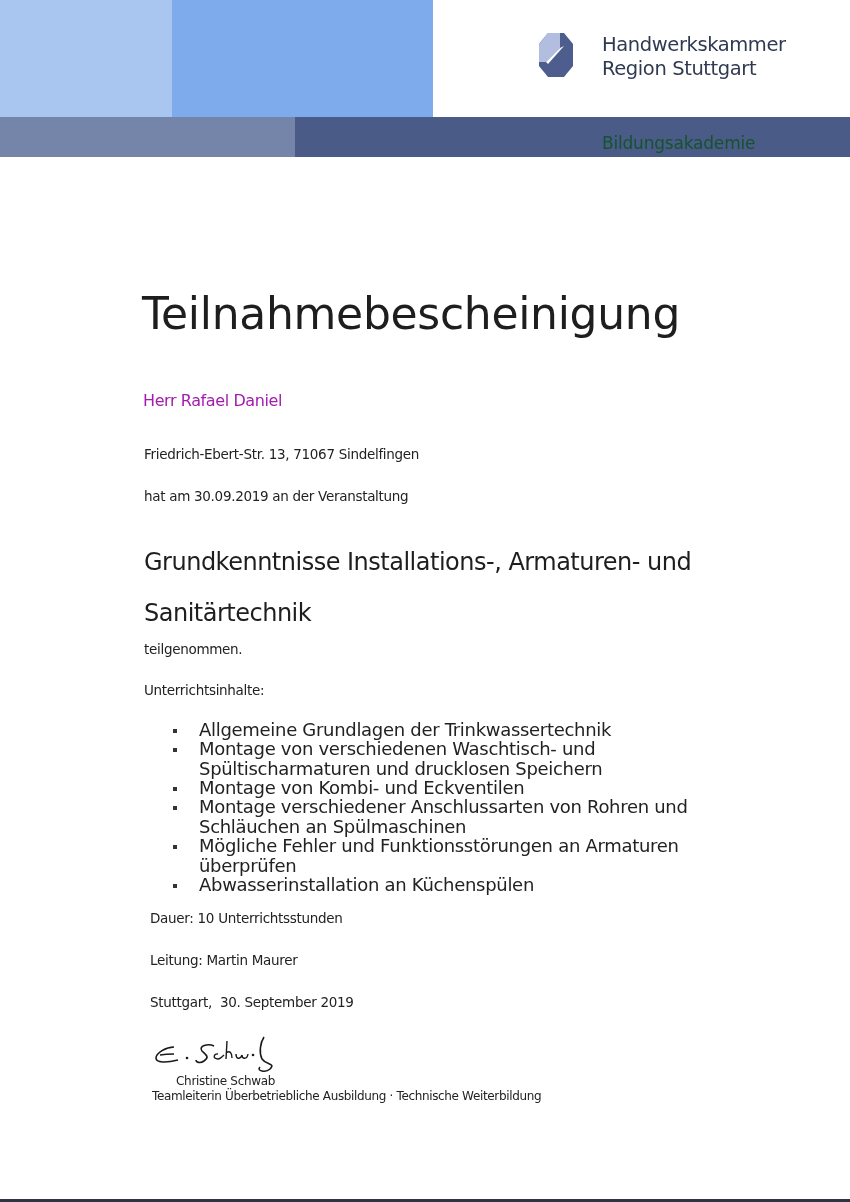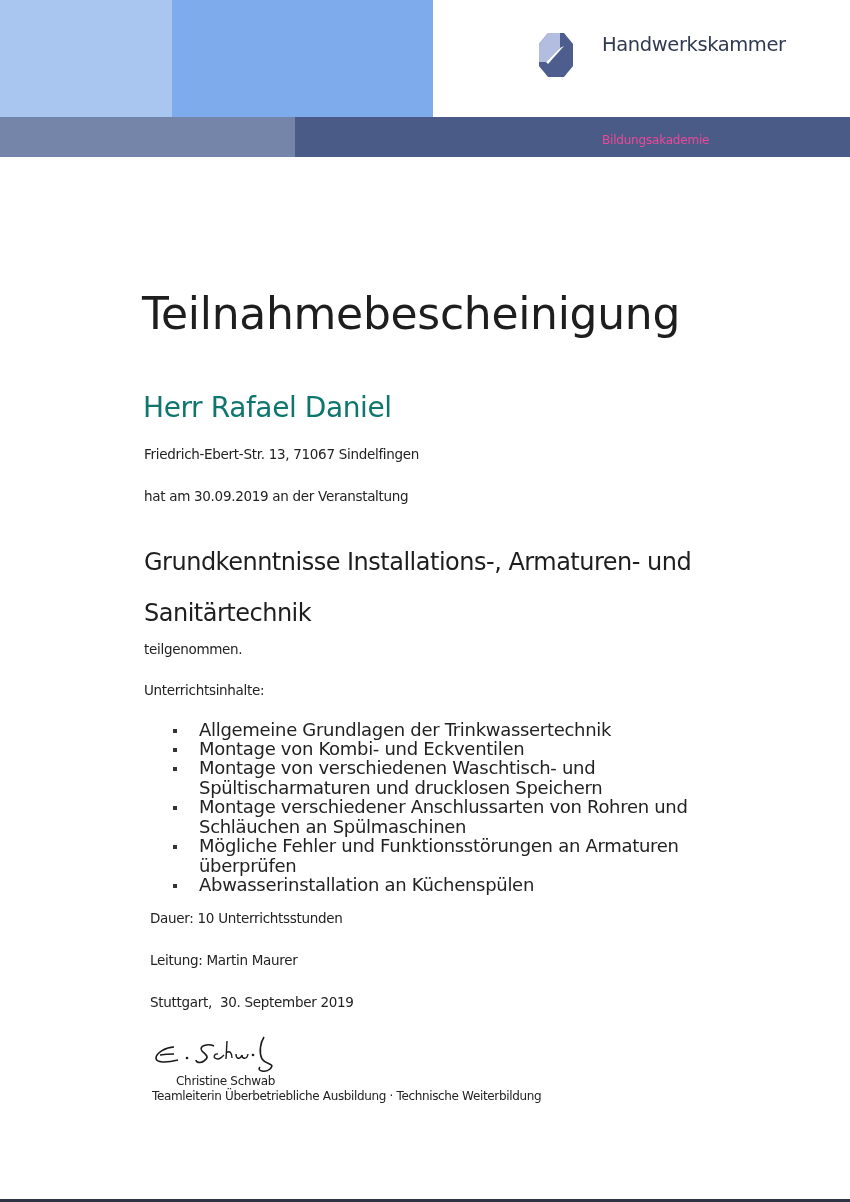--- a/index.html
+++ b/index.html
@@ -7,36 +7,36 @@
     body { position: relative; font-family: "DejaVu Sans", "Liberation Sans", sans-serif; color: #1d1d1d; }
 
     .hdr-block { position: absolute; }
     #blk-light { left: 0; top: 0; width: 172px; height: 117px; background: #a9c6f0; }
     #blk-mid { left: 172px; top: 0; width: 261px; height: 117px; background: #7eabeb; }
     #band-left { left: 0; top: 117px; width: 295px; height: 40px; background: #7585aa; }
     #band-right { left: 295px; top: 117px; width: 555px; height: 40px; background: #4b5b87; }
 
     .band-label {
       position: absolute; left: 602px; top: 133px;
-      font-size: 12px; color: #ec4899; letter-spacing: -0.2px;
+      font-size: 17px; color: #14532d; letter-spacing: -0.2px;
     }
 
     .logo { position: absolute; left: 538px; top: 32px; width: 36px; height: 46px; }
     .logo-name {
       position: absolute; left: 602px; top: 33px;
       font-size: 19.5px; line-height: 24px; color: #2f3a52; letter-spacing: -0.4px;
     }
 
     .title {
       position: absolute; left: 142px; top: 288px;
       font-size: 44px; color: #1e1e1e; letter-spacing: -0.3px; white-space: nowrap;
     }
     .recipient {
       position: absolute; left: 143px; top: 391px;
-      font-size: 28px; color: #0f766e; letter-spacing: -0.4px; text-align: right;
+      font-size: 16px; color: #a21caf; letter-spacing: -0.4px; text-align: right;
     }
     .small {
       position: absolute; left: 144px;
       font-size: 13.5px; color: #222; letter-spacing: -0.3px; white-space: nowrap;
     }
     .course {
       position: absolute; left: 144px; top: 537px; width: 640px;
       font-size: 24px; line-height: 51px; color: #1e1e1e; letter-spacing: -0.5px;
     }
     .topics {
@@ -71,34 +71,35 @@
 <div class="hdr-block" id="band-right"></div>
 <div class="band-label">Bildungsakademie</div>
 
 <svg class="logo" viewBox="0 0 36 46">
   <polygon points="10,1 26,1 35,12 35,34 26,45 10,45 1,34 1,12" fill="#4c5d8e"></polygon>
   <polygon points="10,1 22,1 22,16 8,30 1,30 1,12" fill="#b3bde0"></polygon>
   <polygon points="22,16 26,14 10,32 8,30" fill="#ffffff"></polygon>
 </svg>
 <div class="logo-name">
   <div>Handwerkskammer</div>
+  <div>Region Stuttgart</div>
 </div>
 
 <div class="title">Teilnahmebescheinigung</div>
 <div class="recipient">Herr Rafael Daniel</div>
 <div class="small" style="top:446px;">Friedrich-Ebert-Str. 13, 71067 Sindelfingen</div>
 <div class="small" style="top:488px;">hat am 30.09.2019 an der Veranstaltung</div>
 <div class="course">Grundkenntnisse Installations-, Armaturen- und Sanitärtechnik</div>
 <div class="small" style="top:641px;text-align:center;">teilgenommen.</div>
 <div class="small" style="top:682px;">Unterrichtsinhalte:</div>
 
 <ul class="topics">
   <li><span class="bullet"></span><span>Allgemeine Grundlagen der Trinkwassertechnik</span></li>
+  <li><span class="bullet"></span><span>Montage von verschiedenen Waschtisch- und Spültischarmaturen und drucklosen Speichern</span></li>
   <li><span class="bullet"></span><span>Montage von Kombi- und Eckventilen</span></li>
-  <li><span class="bullet"></span><span>Montage von verschiedenen Waschtisch- und Spültischarmaturen und drucklosen Speichern</span></li>
   <li><span class="bullet"></span><span>Montage verschiedener Anschlussarten von Rohren und Schläuchen an Spülmaschinen</span></li>
   <li><span class="bullet"></span><span>Mögliche Fehler und Funktionsstörungen an Armaturen überprüfen</span></li>
   <li><span class="bullet"></span><span>Abwasserinstallation an Küchenspülen</span></li>
 </ul>
 
 <div class="small" style="top:910px; left:150px;">Dauer: 10 Unterrichtsstunden</div>
 <div class="small" style="top:952px; left:150px;text-align:right;">Leitung: Martin Maurer</div>
 <div class="small" style="top:994px; left:150px; white-space:pre;text-align:center;">Stuttgart,  30. September 2019</div>
 
 <svg class="signature" viewBox="0 0 150 40">

